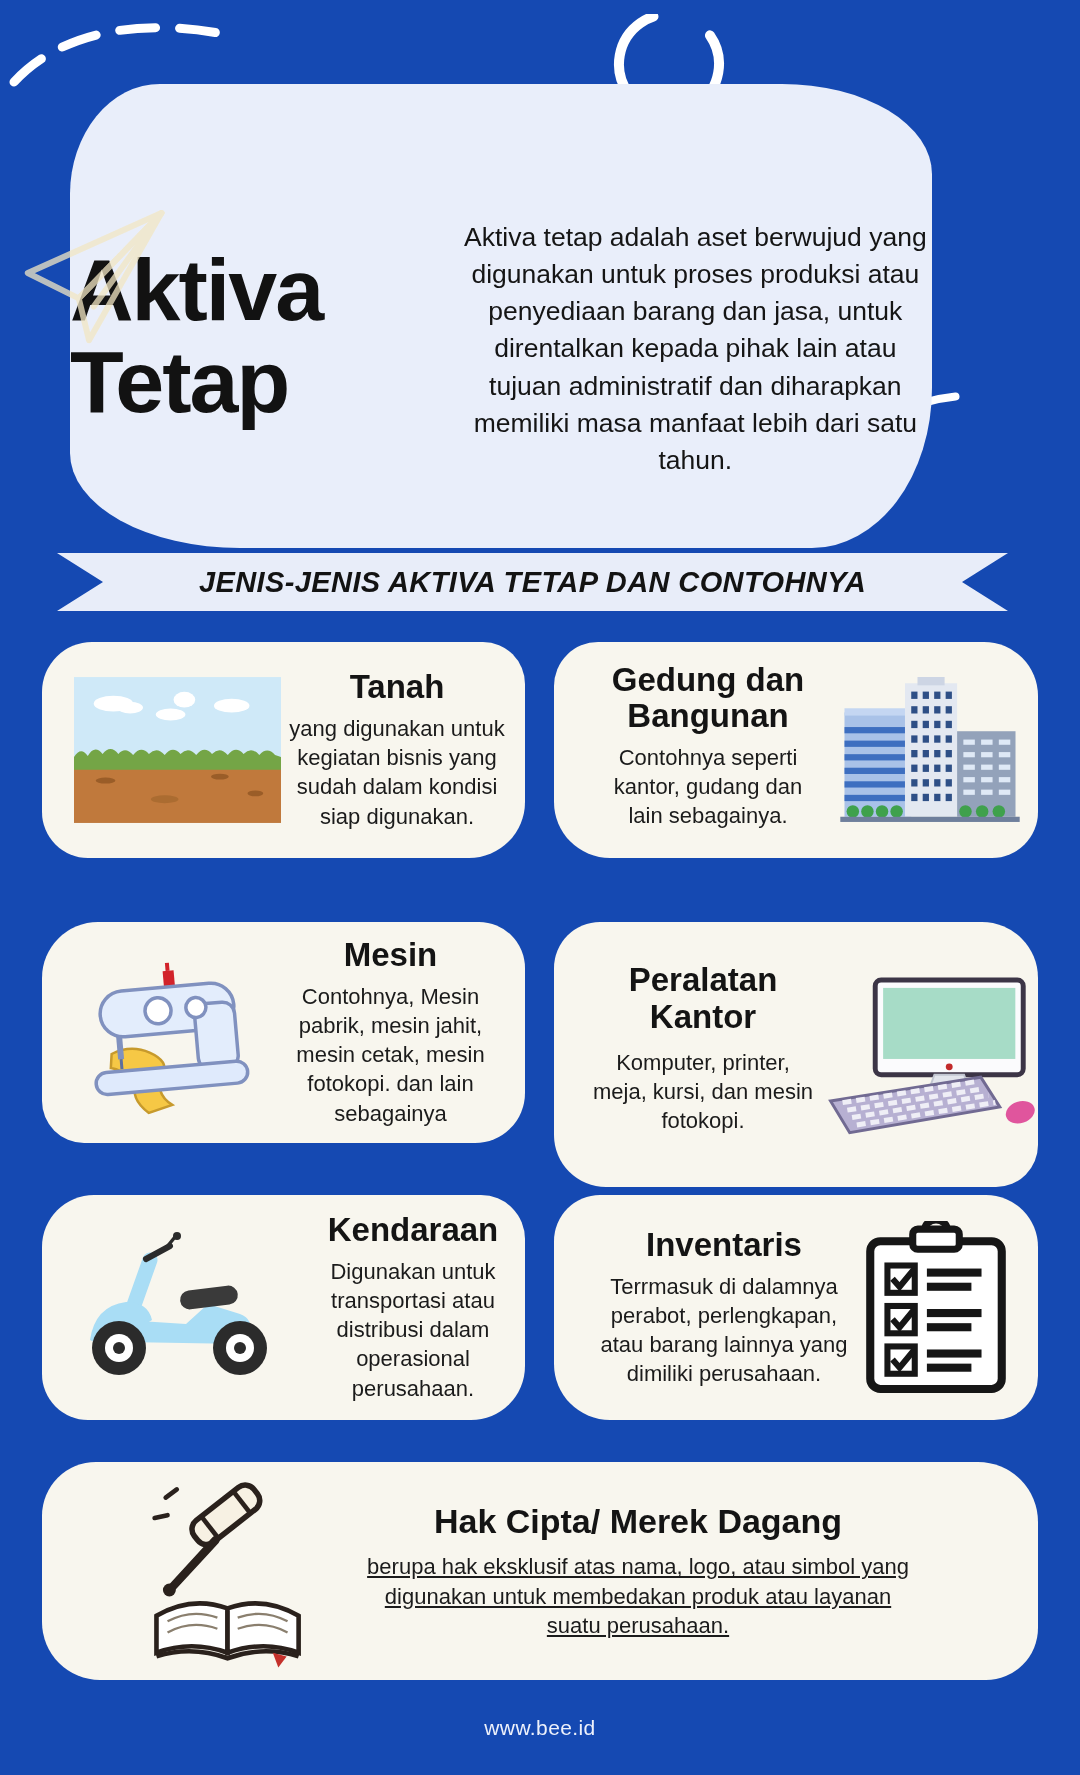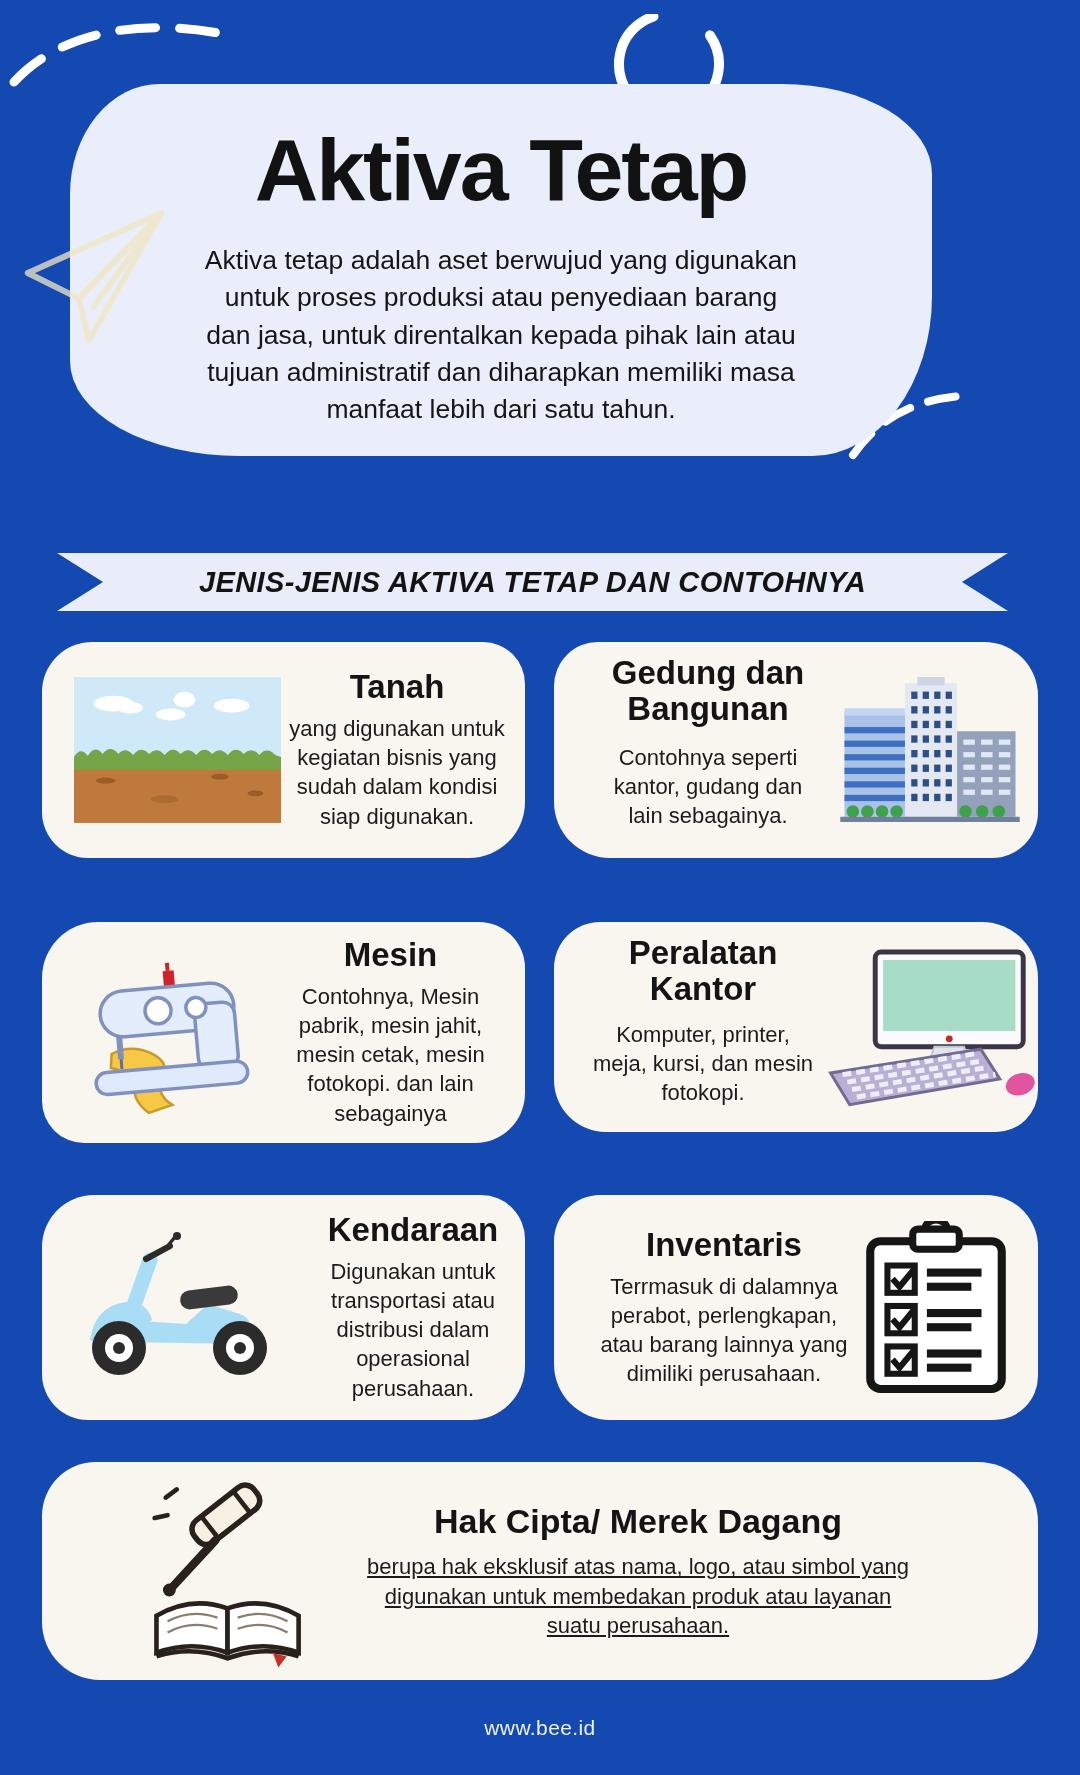--- a/index.html
+++ b/index.html
@@ -10,24 +10,24 @@
     background:#1549b2; overflow:hidden; margin:0 auto;
   }
   .deco{ position:absolute; pointer-events:none; }
   .deco-topleft{ left:8px; top:10px; z-index:0; }
   .deco-loop{ left:583px; top:14px; z-index:0; }
   .deco-rightarc{ left:848px; top:390px; z-index:0; }
   .deco-plane{ left:14px; top:186px; z-index:2; opacity:.75; }
 
   
   .header-card{
-    position:absolute; left:70px; top:84px; width:862px; height:372px; z-index:1;
+    position:absolute; left:70px; top:84px; width:862px; height:464px; z-index:1;
     background:#e9eefa;
     border-radius:90px 150px 120px 170px / 110px 90px 160px 95px;
-    display:flex; flex-direction:column; align-items:center; justify-content:flex-start;
+    display:flex; flex-direction:row; align-items:center; justify-content:flex-start;
     padding-top:40px;
   }
   .page-title{
     font-size:88px; font-weight:bold; color:#121212; letter-spacing:-2px; line-height:1.05;
   }
   .page-description{
     margin-top:26px; width:600px; text-align:center;
     font-size:26.5px; line-height:1.4; color:#151515;
   }
 
@@ -48,29 +48,29 @@
     display:flex; align-items:center;
   }
   .card h2{ font-size:33px; font-weight:bold; color:#141414; line-height:1.12; margin-bottom:8px; }
   .card p{ font-size:22px; line-height:1.32; color:#1b1b1b; }
   .content{ flex:1; text-align:center; }
   .illus{ flex:0 0 auto; display:flex; align-items:center; justify-content:center; }
 
   .c-tanah    { left:42px;  top:642px;  width:483px; height:216px; border-radius:50px 42px 56px 46px; padding:0 14px 0 32px; }
   .c-gedung   { left:554px; top:642px;  width:484px; height:216px; border-radius:44px 54px 46px 56px; padding:0 18px 0 30px;gap:8px; }
   .c-mesin    { left:42px;  top:922px;  width:483px; height:221px; border-radius:56px 46px 50px 42px; padding:0 12px 0 26px; }
-  .c-peralatan{ left:554px; top:922px;  width:484px; height:210px; border-radius:46px 56px 42px 52px; padding:0 10px 0 34px; }
+  .c-peralatan{ left:554px; top:922px;  width:484px; height:265px; border-radius:46px 56px 42px 52px; padding:0 10px 0 34px; }
   .c-kendaraan{ left:42px;  top:1195px; width:483px; height:225px; border-radius:52px 44px 54px 46px; padding:0 14px 0 20px; }
   .c-inventaris{left:554px; top:1195px; width:484px; height:225px; border-radius:46px 52px 44px 56px; padding:0 26px 0 34px; }
   .c-hak      { left:42px;  top:1462px; width:996px; height:218px; border-radius:54px 60px 52px 58px; padding:0 80px 0 96px; }
   .c-hak h2{ font-size:34px; margin-bottom:12px; }
   .c-hak p{ width:560px; margin:0 auto;text-decoration:underline; }
   .c-tanah .content p, .c-kendaraan .content p { width:232px; margin:0 auto; }
   .c-gedung .content h2, .c-peralatan .content h2 { width:230px; margin:0 auto 8px; }
-  .c-gedung .content p{ width:220px; margin:15px auto; }
+  .c-gedung .content p{ width:220px; margin:8px auto; }
   .c-peralatan .content p{ width:230px; margin:12px auto; }
   .c-mesin .content p{ width:236px; margin:0 auto; }
   .c-inventaris .content p{ width:248px; margin:0 auto; }
 
   .footer{
     position:absolute; left:0; right:0; top:1716px; z-index:1;
     text-align:center; font-size:21px; color:#edf1fb; letter-spacing:.4px;
   }
 </style>
 </head>

